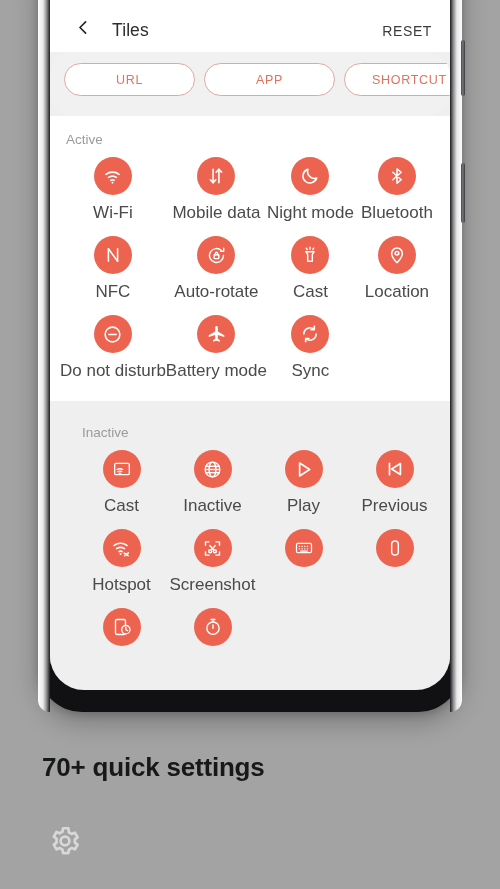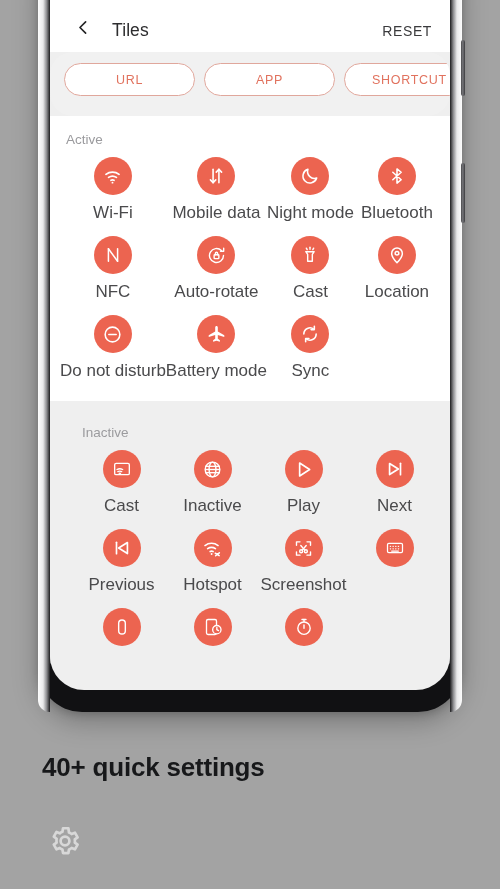--- a/index.html
+++ b/index.html
@@ -371,29 +371,20 @@
 
           <div class="tile">
             <div class="tile-circle">
               <svg width="21" height="21" viewBox="0 0 24 24" fill="none" stroke="#fff" stroke-width="1.9" stroke-linejoin="round">
                 <polygon points="7.6,4.6 19,12 7.6,19.4"></polygon>
               </svg>
             </div>
             <div class="tile-label">Play</div>
           </div>
 
-          <div class="tile">
-            <div class="tile-circle">
-              <svg width="20" height="20" viewBox="0 0 24 24" fill="none" stroke="#fff" stroke-width="2" stroke-linejoin="round" stroke-linecap="round">
-                <polygon points="5.5,5.4 16,12 5.5,18.6"></polygon>
-                  <line x1="18.6" y1="5.2" x2="18.6" y2="18.8"></line>
-              </svg>
-            </div>
-            <div class="tile-label">Next</div>
-          </div>
 
           <div class="tile">
             <div class="tile-circle">
               <svg width="20" height="20" viewBox="0 0 24 24" fill="none" stroke="#fff" stroke-width="2" stroke-linejoin="round" stroke-linecap="round">
                 <line x1="5.4" y1="5.2" x2="5.4" y2="18.8"></line>
                   <polygon points="18.5,5.4 8,12 18.5,18.6"></polygon>
               </svg>
             </div>
             <div class="tile-label">Previous</div>
           </div>
@@ -477,21 +468,21 @@
             </div>
             <div class="tile-label"></div>
           </div>
 
         </div>
       </div>
 
     </div>
   </div>
 
-  <div class="caption">40+ quick settings</div>
+  <div class="caption">70+ quick settings</div>
   <div class="caption-gear">
     <svg width="34" height="34" viewBox="0 0 24 24" fill="none" stroke="#d8d8d8" stroke-width="1.9" stroke-linecap="round" stroke-linejoin="round">
       <circle cx="12" cy="12" r="3.1"></circle>
       <path d="M19 12a7.2 7.2 0 0 0-.1-1.1l2-1.5-1.9-3.3-2.3 1a7 7 0 0 0-1.9-1.1L14.4 3H10.6l-.4 2.5a7 7 0 0 0-1.9 1.1l-2.3-1-1.9 3.3 2 1.5A7.2 7.2 0 0 0 6 12a7.2 7.2 0 0 0 .1 1.1l-2 1.5 1.9 3.3 2.3-1a7 7 0 0 0 1.9 1.1l.4 2.5h3.8l.4-2.5a7 7 0 0 0 1.9-1.1l2.3 1 1.9-3.3-2-1.5A7.2 7.2 0 0 0 19 12z"></path>
     </svg>
   </div>
 
 </div>
 
 </body></html>

